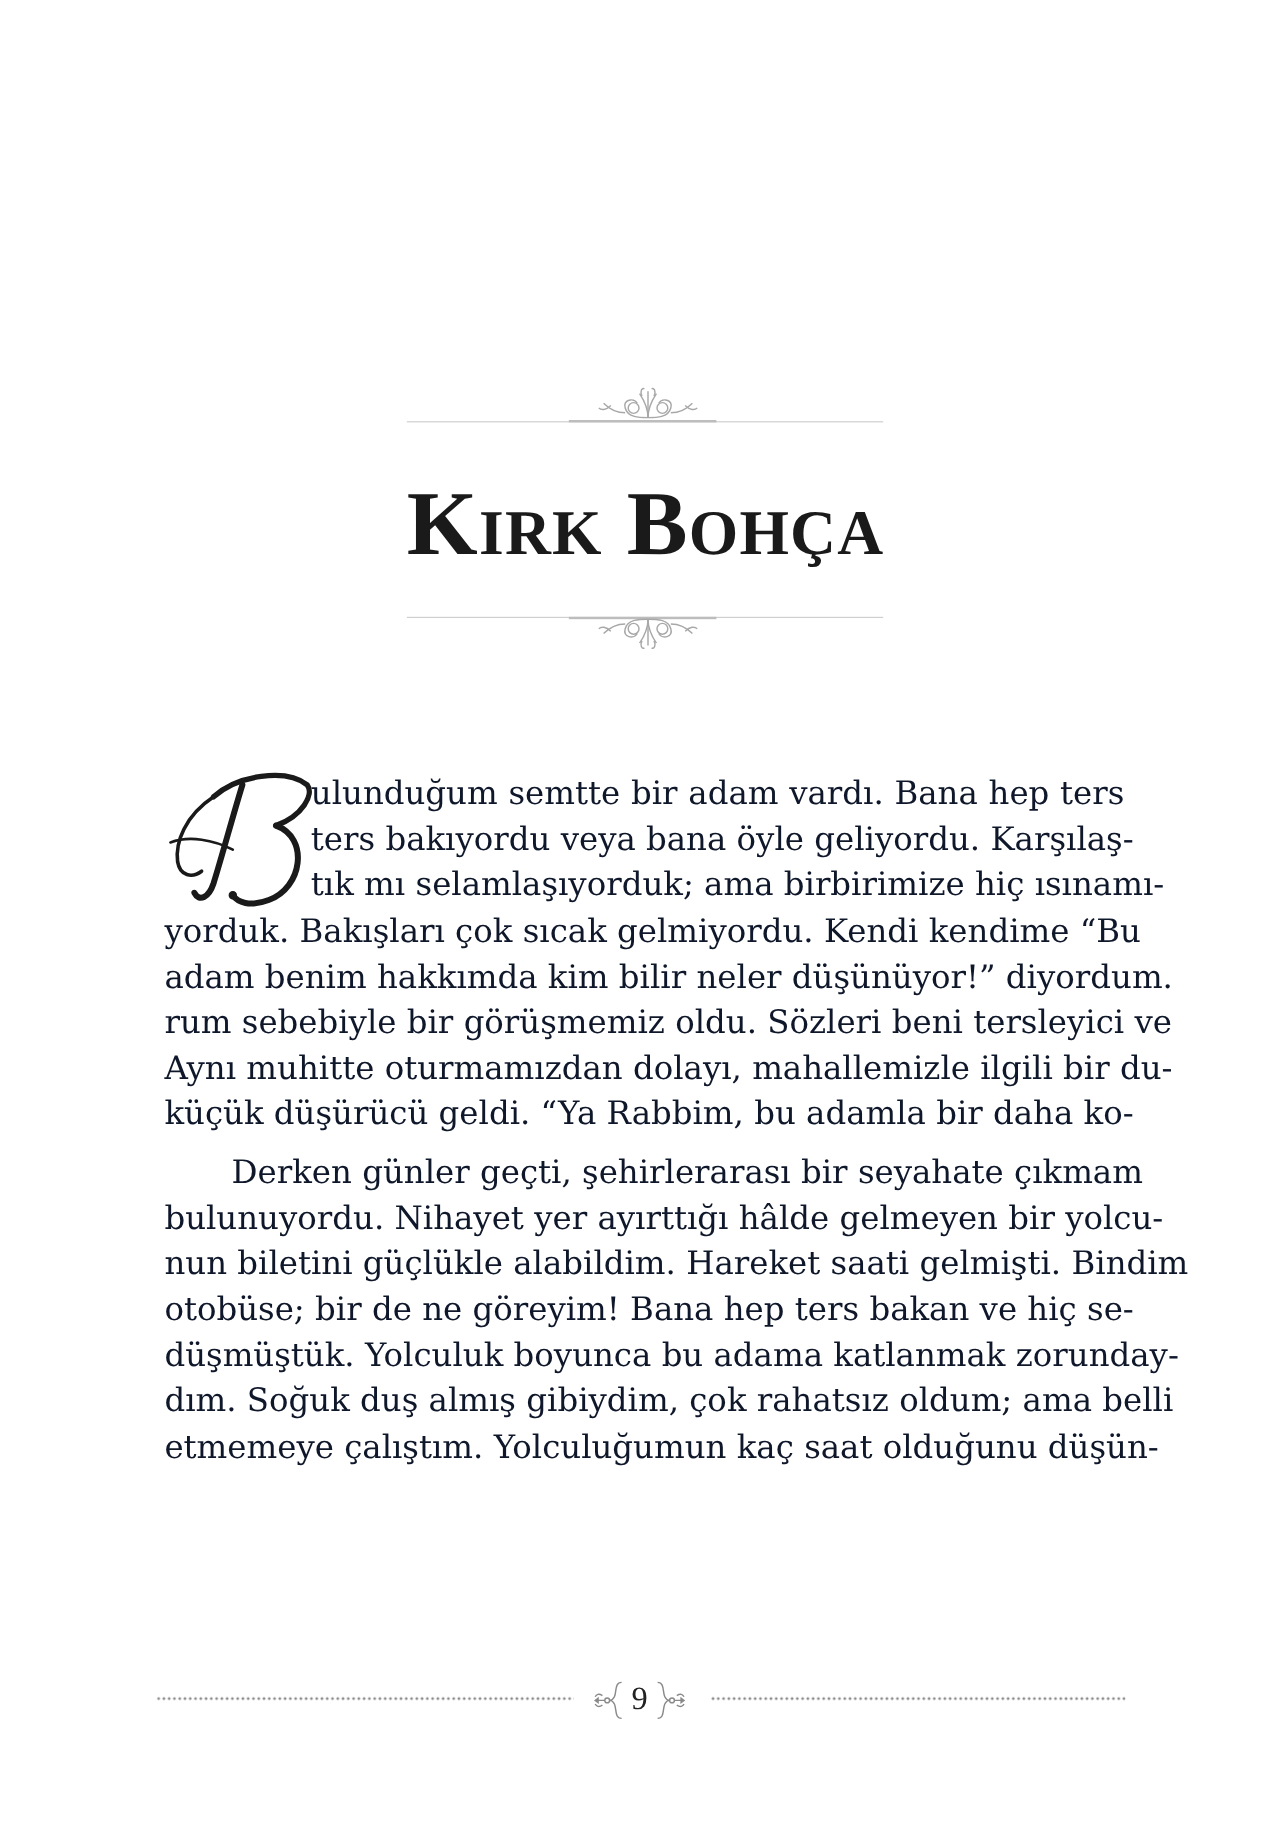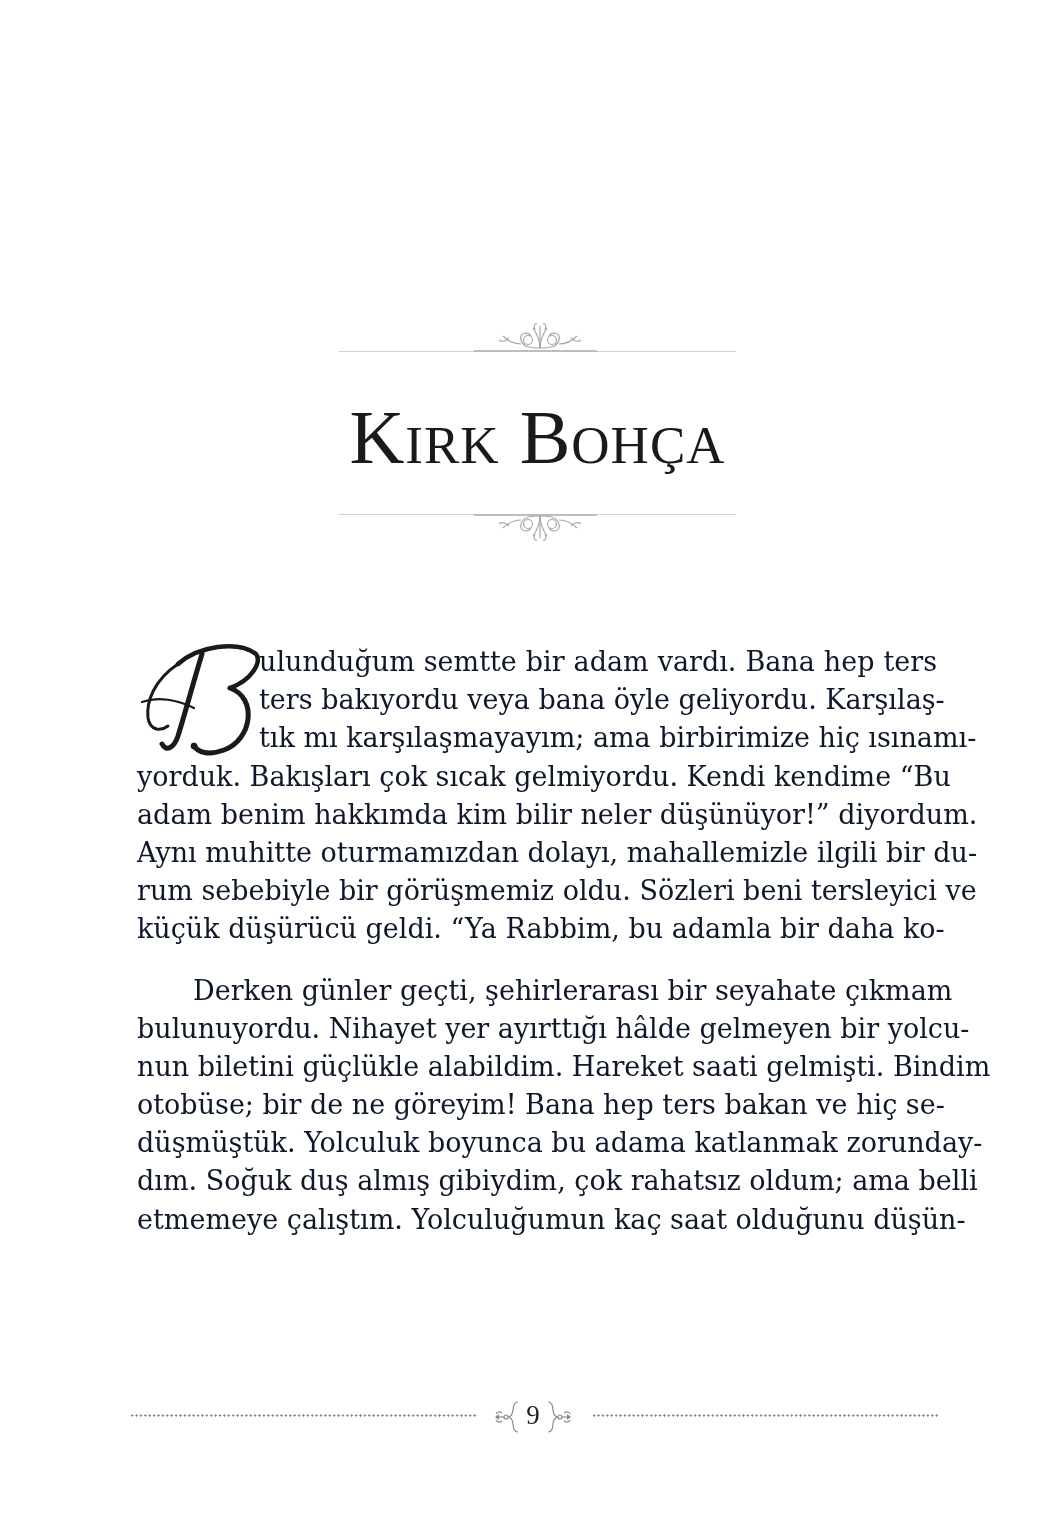--- a/index.html
+++ b/index.html
@@ -51,20 +51,21 @@
       width: 397px;
       top: 392px;
       text-align: center;
       font-family: "Liberation Serif", "DejaVu Serif", serif;
       font-size: 76px;
       line-height: 90px;
       letter-spacing: 1px;
       color: #1a1a1a;
       white-space: nowrap;
       font-variant: small-caps;
+      font-weight: bold;
     }
 
     
     .body-text {
       position: absolute;
       left: 137px;
       width: 800px;
       top: 643px;
       font-size: 27px;
       line-height: 38.2px;
@@ -81,21 +82,21 @@
     .line.last {
       text-align-last: left;
     }
     .line.indent-drop {
       margin-left: 122px;
     }
     .line.indent-para {
       padding-left: 56px;
     }
     .paragraph { display: block; }
-    .paragraph + .paragraph { margin-top: 23px; }
+    .paragraph + .paragraph { margin-top: 10px; }
 
     .drop-cap {
       position: absolute;
       left: 138px;
       top: 640px;
       width: 122px;
       height: 118px;
     }
 
     
@@ -185,25 +186,25 @@
 
     <path d="M4 62 C20 56 40 60 56 68" stroke-width="2.2"></path>
     <circle cx="56" cy="106" r="3" fill="#1a1a1a"></circle>
   </g>
 </svg>
 
 <div class="body-text">
   <div class="paragraph">
     <span class="line indent-drop">ulunduğum semtte bir adam vardı. Bana hep ters</span>
     <span class="line indent-drop">ters bakıyordu veya bana öyle geliyordu. Karşılaş-</span>
-    <span class="line indent-drop">tık mı karşılaşmayayım; ama birbirimize hiç ısınamı-</span>
+    <span class="line indent-drop">tık mı selamlaşıyorduk; ama birbirimize hiç ısınamı-</span>
     <span class="line">yorduk. Bakışları çok sıcak gelmiyordu. Kendi kendime “Bu</span>
     <span class="line">adam benim hakkımda kim bilir neler düşünüyor!” diyordum.</span>
+    <span class="line">rum sebebiyle bir görüşmemiz oldu. Sözleri beni tersleyici ve</span>
     <span class="line">Aynı muhitte oturmamızdan dolayı, mahallemizle ilgili bir du-</span>
-    <span class="line">rum sebebiyle bir görüşmemiz oldu. Sözleri beni tersleyici ve</span>
     <span class="line">küçük düşürücü geldi. “Ya Rabbim, bu adamla bir daha ko-</span>
   </div>
   <div class="paragraph">
     <span class="line indent-para">Derken günler geçti, şehirlerarası bir seyahate çıkmam</span>
     <span class="line">bulunuyordu. Nihayet yer ayırttığı hâlde gelmeyen bir yolcu-</span>
     <span class="line">nun biletini güçlükle alabildim. Hareket saati gelmişti. Bindim</span>
     <span class="line">otobüse; bir de ne göreyim! Bana hep ters bakan ve hiç se-</span>
     <span class="line">düşmüştük. Yolculuk boyunca bu adama katlanmak zorunday-</span>
     <span class="line">dım. Soğuk duş almış gibiydim, çok rahatsız oldum; ama belli</span>
     <span class="line">etmemeye çalıştım. Yolculuğumun kaç saat olduğunu düşün-</span>

